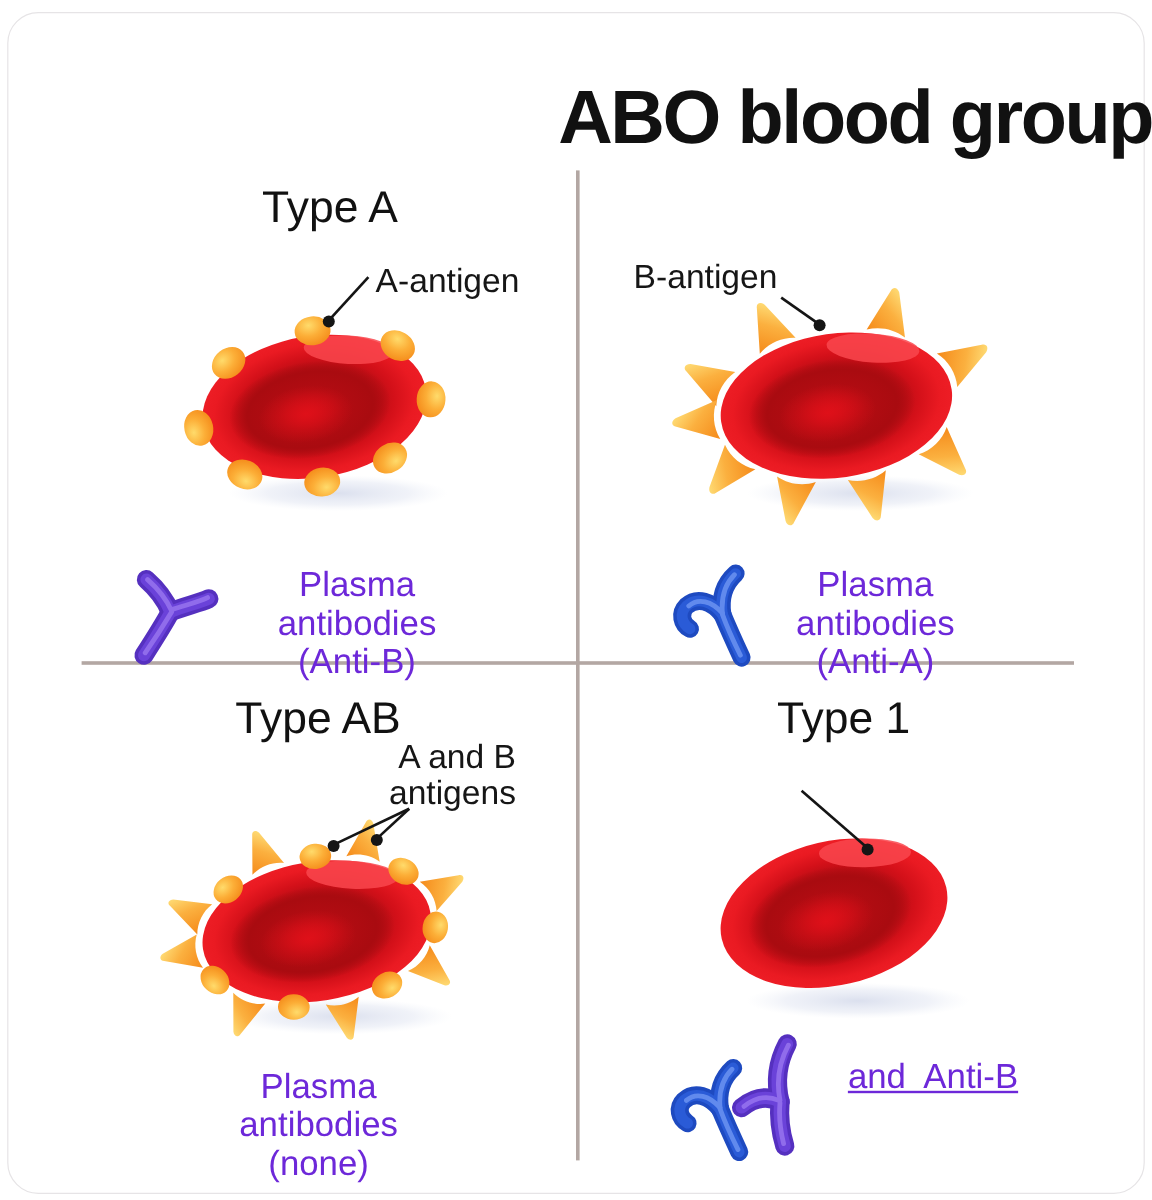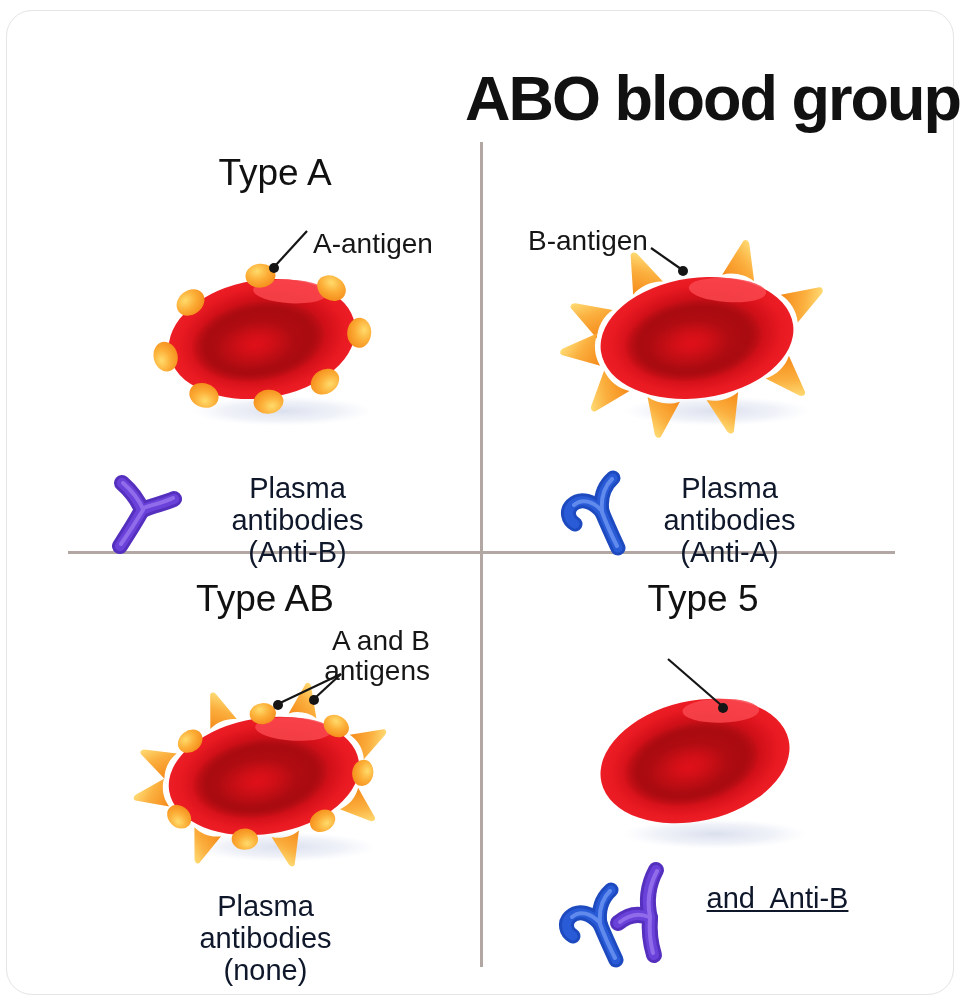--- a/index.html
+++ b/index.html
@@ -10,22 +10,22 @@
   .title{position:absolute;left:0;right:0;top:20px;text-align:right;
          font-size:63px;font-weight:700;letter-spacing:-2px;color:var(--text);}
   .vdiv{position:absolute;left:480px;top:142px;width:3px;height:825px;background:var(--divider);}
   .hdiv{position:absolute;left:68px;top:551px;width:827px;height:3px;background:var(--divider);}
   section{position:absolute;}
   .q-a{left:6px;top:130px;width:474px;height:421px;}
   .q-b{left:480px;top:130px;width:474px;height:421px;}
   .q-ab{left:6px;top:551px;width:474px;height:443px;}
   .q-o{left:480px;top:551px;width:474px;height:443px;}
   .heading{position:absolute;width:230px;text-align:center;font-size:37px;font-weight:400;color:var(--text);}
-  .ant-label{position:absolute;font-size:28px;color:#161616;line-height:30px;margin-top:10px;}
-  .caption{position:absolute;font-size:29px;color:#0f172a;text-align:center;line-height:32px;}
+  .ant-label{position:absolute;font-size:28px;color:#161616;line-height:30px;}
+  .caption{position:absolute;font-size:29px;color:#6d28d9;text-align:center;line-height:32px;}
   .pre{white-space:pre-wrap;text-decoration:underline;}
   svg.cell{position:absolute;overflow:visible;}
   svg.ab{position:absolute;overflow:visible;}
   svg.ab path{fill:none;stroke-linecap:round;stroke-linejoin:round;}
   #pointer-overlay{position:absolute;left:0;top:0;width:960px;height:1000px;pointer-events:none;}
   #pointer-overlay line{stroke:#151515;stroke-width:2.2px;}
   #pointer-overlay circle{fill:#151515;}
 </style>
 </head>
 <body>
@@ -252,21 +252,21 @@
         </g>
       </g>
     </svg>
   <div class="caption" style="left:142px;top:339px;width:235px">
     <div>Plasma antibodies</div>
     <div>(none)</div>
   </div>
 </section>
 
 <section class="q-o">
-  <div class="heading" style="left:108px;top:27px">Type 5</div>
+  <div class="heading" style="left:108px;top:27px">Type 1</div>
   <svg class="cell" style="left:114px;top:143px" width="215" height="150" viewBox="0 0 215 150">
       <ellipse cx="121" cy="140" rx="93.12" ry="15" fill="url(#gradShadow)"></ellipse>
       <g transform="rotate(-13 101 67)">
         <ellipse cx="101" cy="67" rx="96" ry="60" fill="url(#gradCell)"></ellipse>
         <ellipse cx="97" cy="69" rx="69.12" ry="40.800000000000004" fill="url(#gradDimple)"></ellipse>
         <ellipse cx="93" cy="72" rx="40.32" ry="24" fill="url(#gradCore)"></ellipse>
         <ellipse cx="137.48000000000002" cy="23.800000000000004" rx="38.400000000000006" ry="12" fill="#f9474e" opacity="0.85" transform="rotate(12 137.48000000000002 23.800000000000004)"></ellipse>
       </g>
     </svg>
   <svg class="ab" style="left:76px;top:321px" width="78" height="92" viewBox="0 0 78 92">

